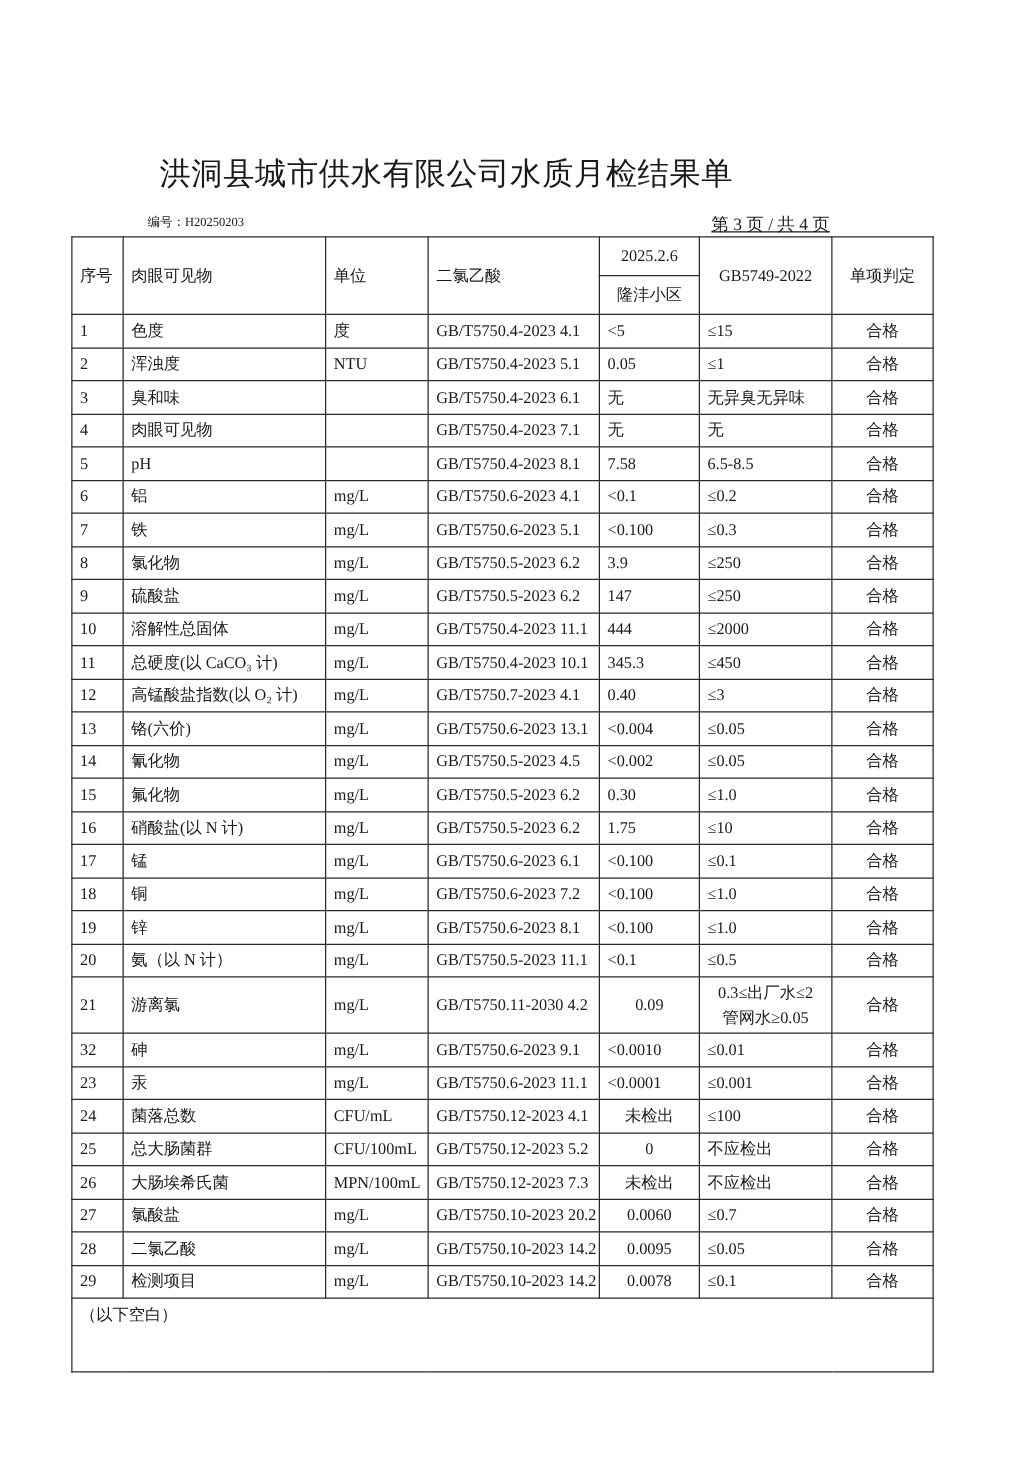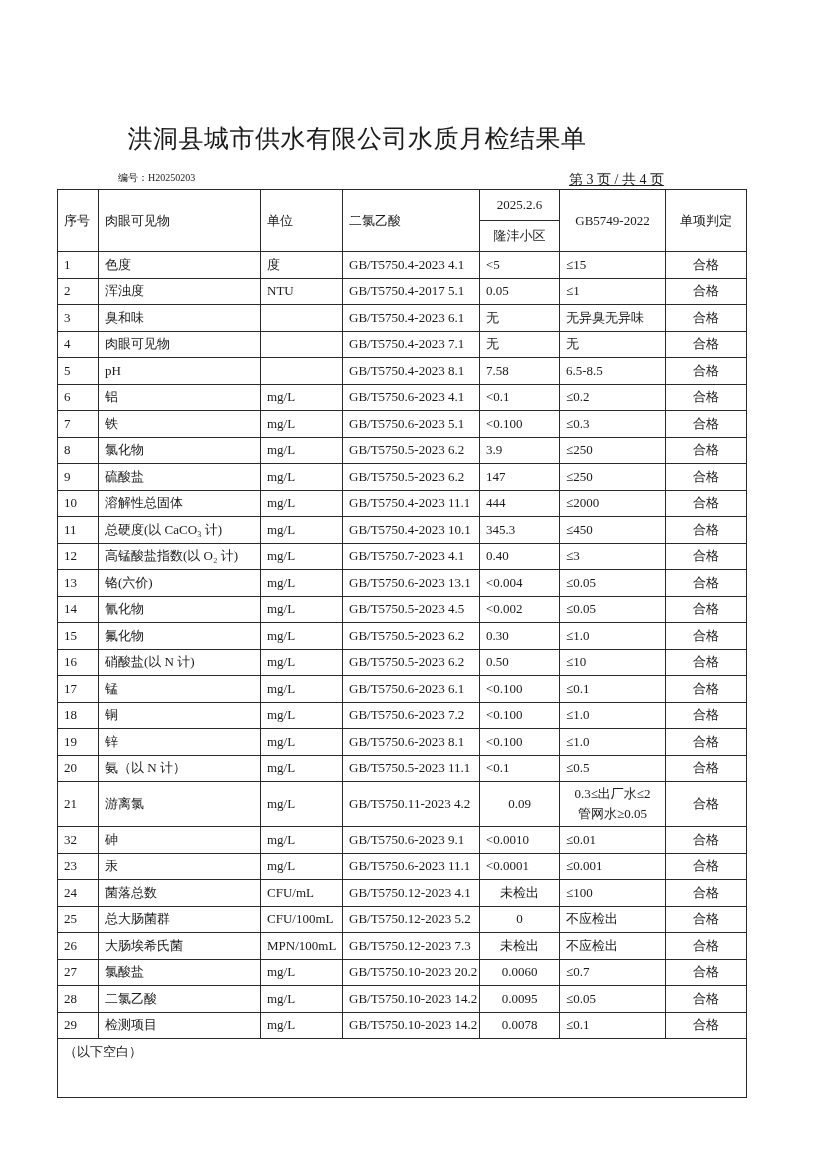--- a/index.html
+++ b/index.html
@@ -58,21 +58,21 @@
         <td>度</td>
         <td>GB/T5750.4-2023 4.1</td>
         <td>&lt;5</td>
         <td>≤15</td>
         <td class="c">合格</td>
       </tr>
       <tr class="body-row">
         <td>2</td>
         <td>浑浊度</td>
         <td>NTU</td>
-        <td>GB/T5750.4-2017 5.1</td>
+        <td>GB/T5750.4-2023 5.1</td>
         <td>0.05</td>
         <td>≤1</td>
         <td class="c">合格</td>
       </tr>
       <tr class="body-row">
         <td>3</td>
         <td>臭和味</td>
         <td></td>
         <td>GB/T5750.4-2023 6.1</td>
         <td>无</td>
@@ -185,21 +185,21 @@
         <td>GB/T5750.5-2023 6.2</td>
         <td>0.30</td>
         <td>≤1.0</td>
         <td class="c">合格</td>
       </tr>
       <tr class="body-row">
         <td>16</td>
         <td>硝酸盐(以 N 计)</td>
         <td>mg/L</td>
         <td>GB/T5750.5-2023 6.2</td>
-        <td>0.50</td>
+        <td>1.75</td>
         <td>≤10</td>
         <td class="c">合格</td>
       </tr>
       <tr class="body-row">
         <td>17</td>
         <td>锰</td>
         <td>mg/L</td>
         <td>GB/T5750.6-2023 6.1</td>
         <td>&lt;0.100</td>
         <td>≤0.1</td>
@@ -229,21 +229,21 @@
         <td>mg/L</td>
         <td>GB/T5750.5-2023 11.1</td>
         <td>&lt;0.1</td>
         <td>≤0.5</td>
         <td class="c">合格</td>
       </tr>
       <tr class="tall-row">
         <td>21</td>
         <td>游离氯</td>
         <td>mg/L</td>
-        <td>GB/T5750.11-2023 4.2</td>
+        <td>GB/T5750.11-2030 4.2</td>
         <td class="c">0.09</td>
         <td class="c two-line">
           <div>0.3≤出厂水≤2</div>
           <div>管网水≥0.05</div>
         </td>
         <td class="c">合格</td>
       </tr>
       <tr class="body-row">
         <td>32</td>
         <td>砷</td>

